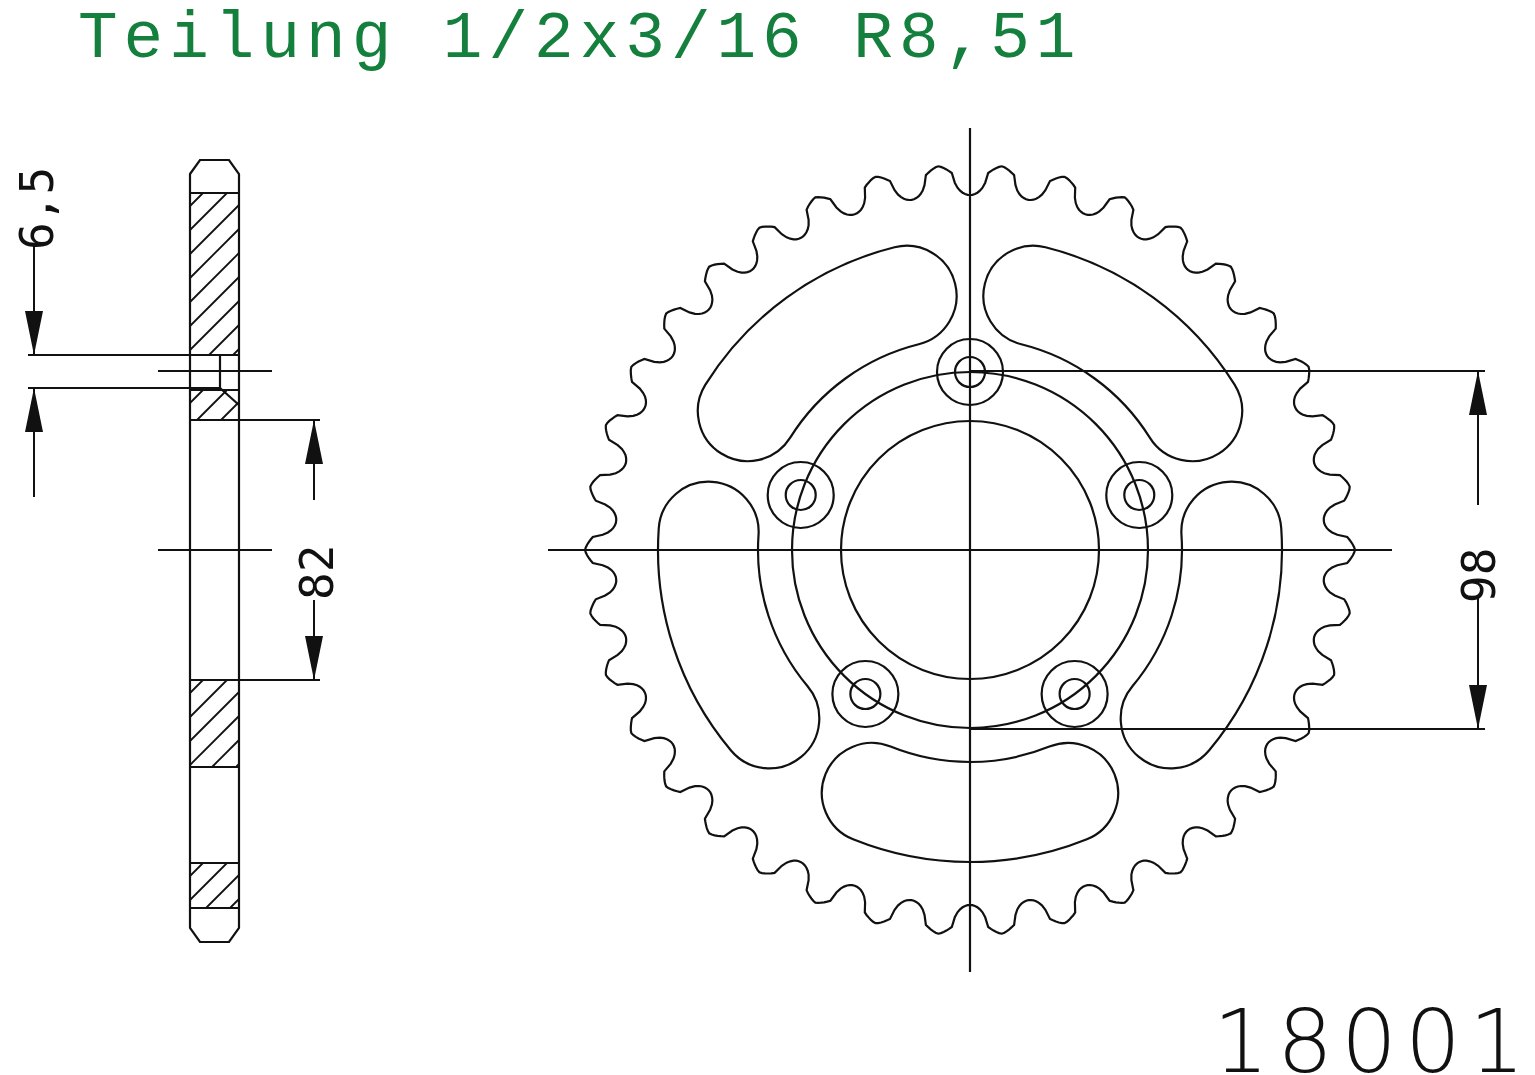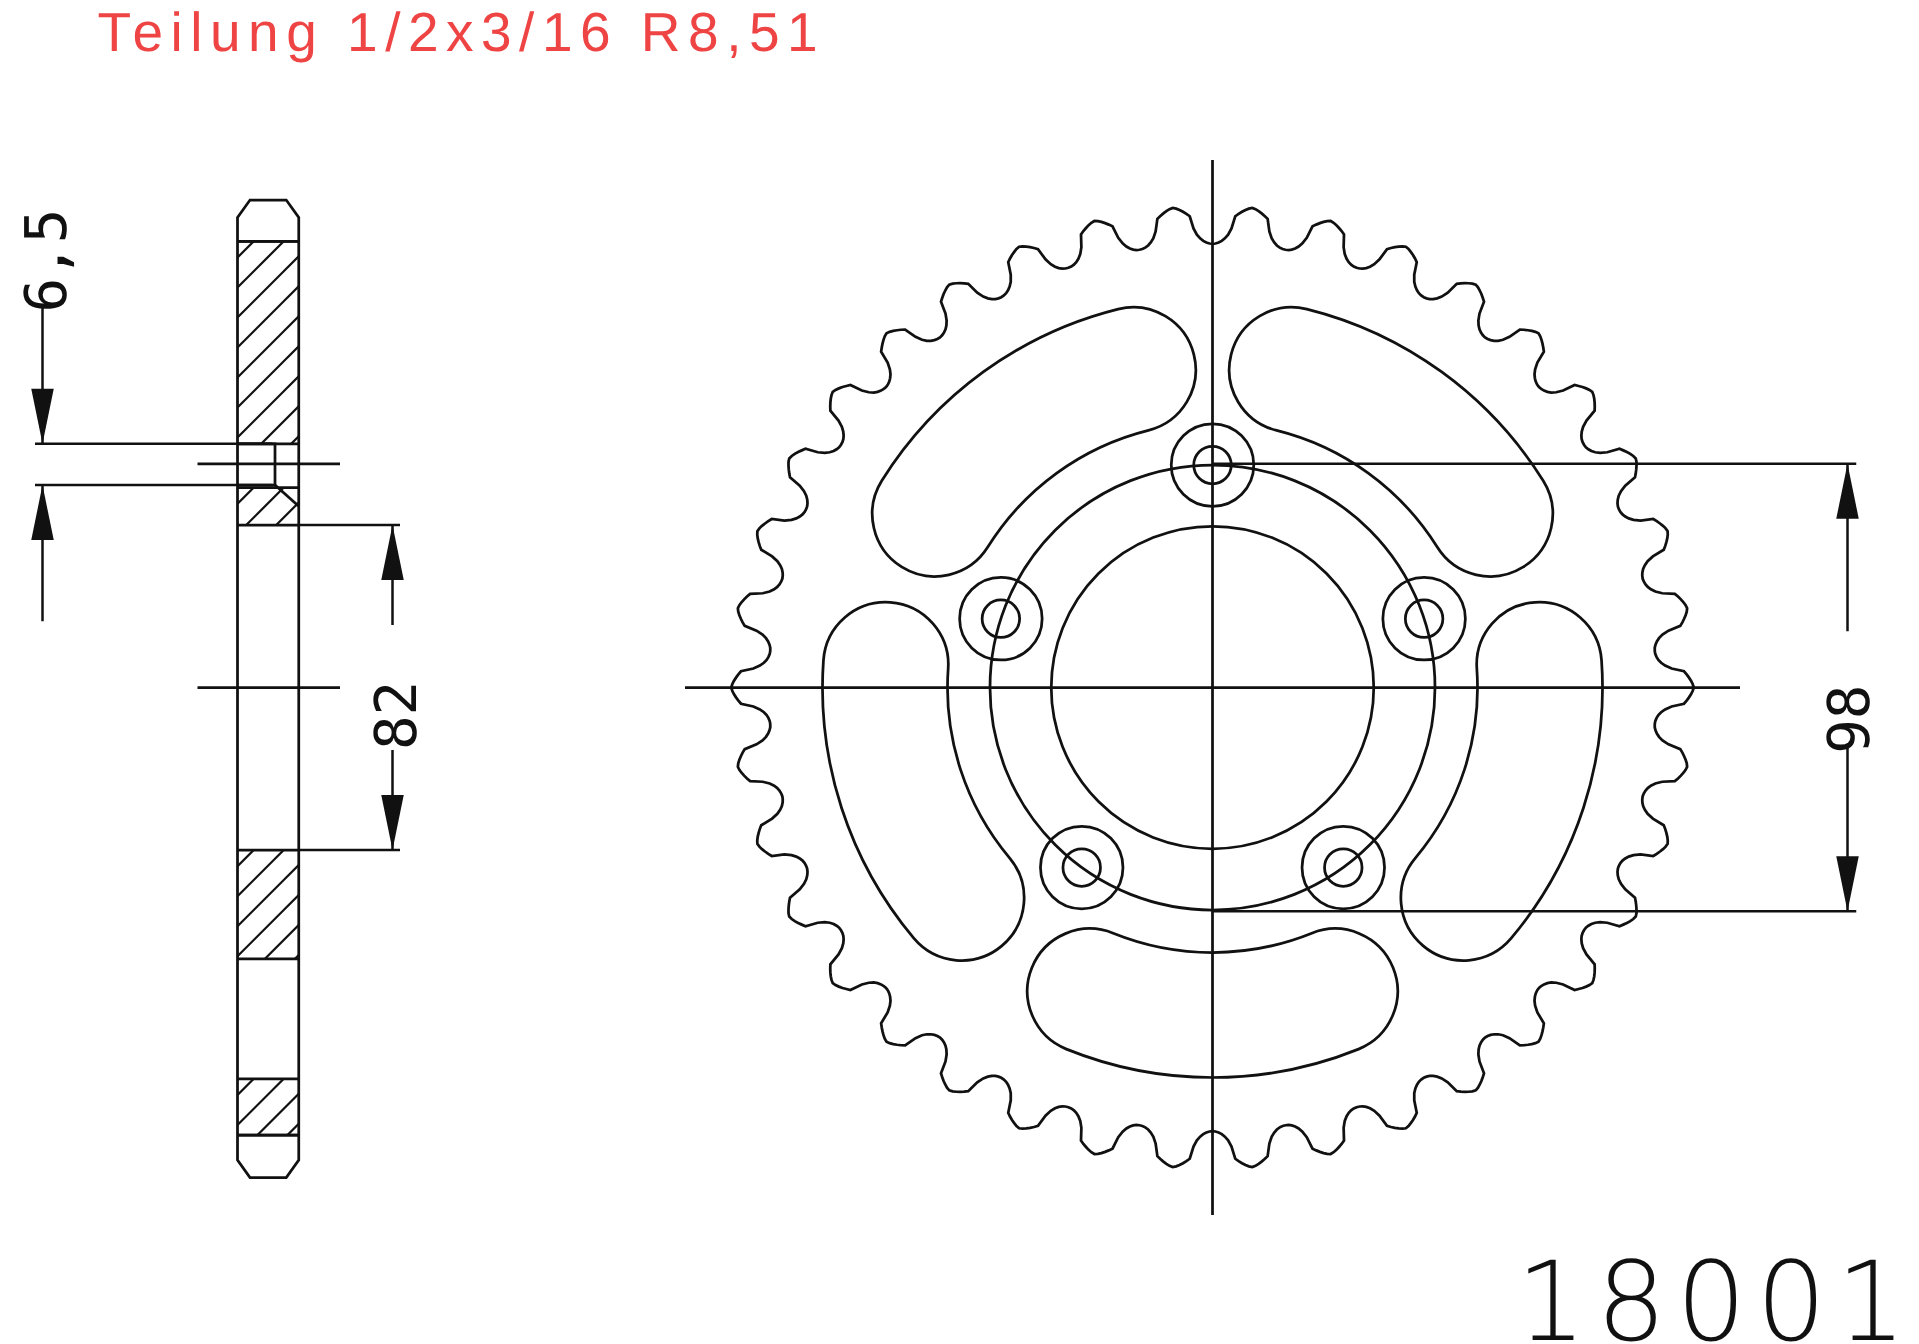--- a/index.html
+++ b/index.html
@@ -1,21 +1,21 @@
 <!DOCTYPE html>
 <html><head>
 <meta charset="utf-8">
 <style>
   html, body { margin: 0; padding: 0; background: #ffffff; }
   body { width: 1535px; height: 1075px; position: relative; overflow: hidden; font-family: "DejaVu Sans", sans-serif; }
   #drawing { position: absolute; left: 0; top: 0; }
   .title {
     position: absolute; left: 78px; top: 2px;
-    font-family: Liberation Sans, sans-serif; font-weight: 200;
-    font-size: 44px; letter-spacing: 6px; color: #ef4444;
+    font-family: Liberation Mono, monospace; font-weight: 200;
+    font-size: 66px; letter-spacing: 6px; color: #15803d;
     transform: scaleY(1.0); white-space: pre;
   }
   .partno {
     position: absolute; right: 2px; top: 990px;
     font-family: "DejaVu Sans", sans-serif; font-weight: 200;
     font-size: 88px; letter-spacing: 8px; color: #111;
   }
   .dimlabel {
     position: absolute; font-family: "DejaVu Sans Mono", monospace;
     font-size: 46px; color: #111; transform-origin: 0 0; white-space: pre;

